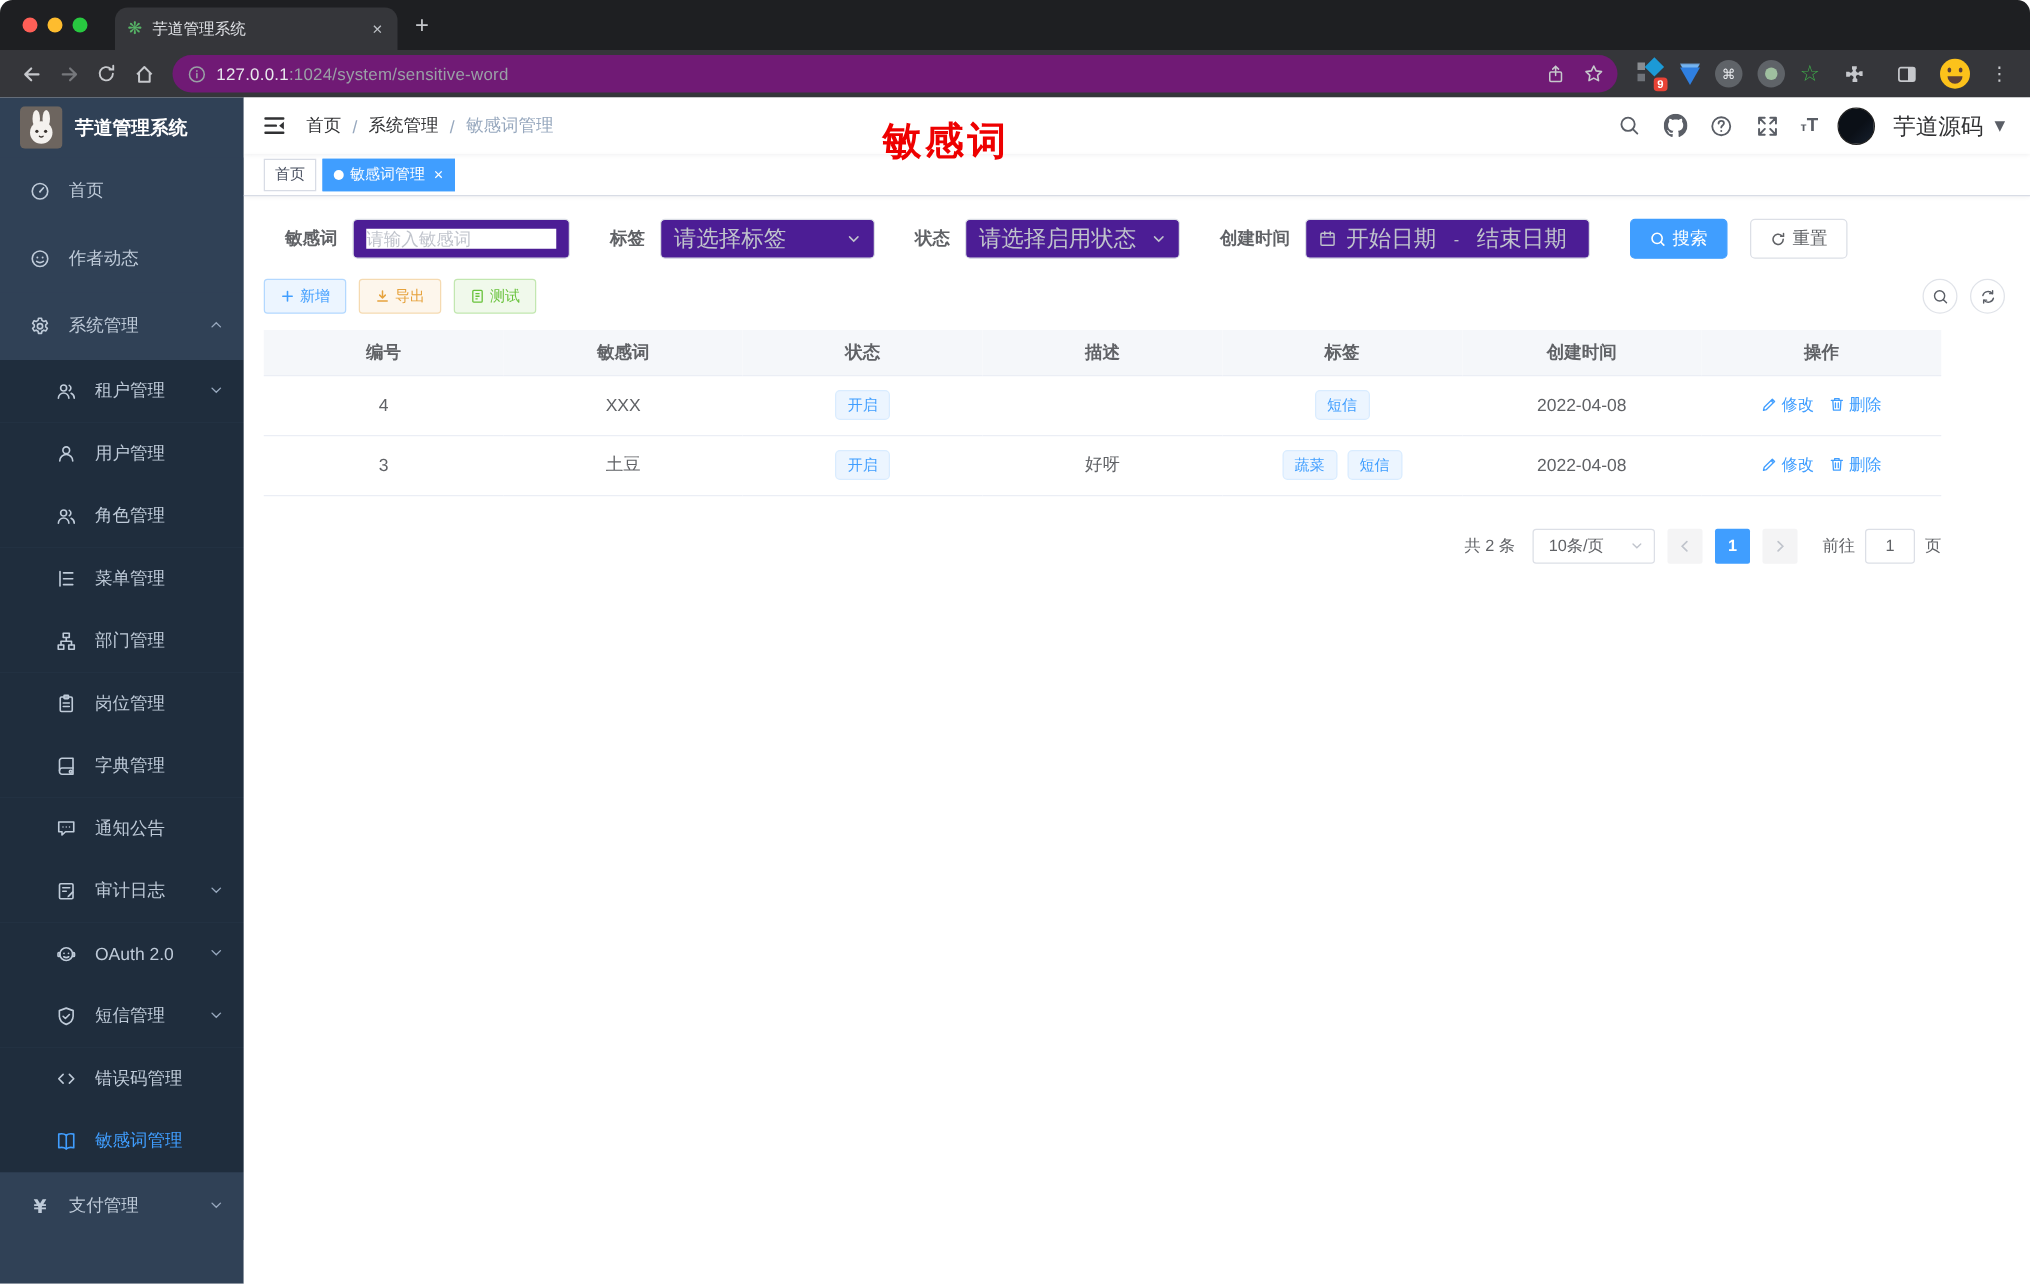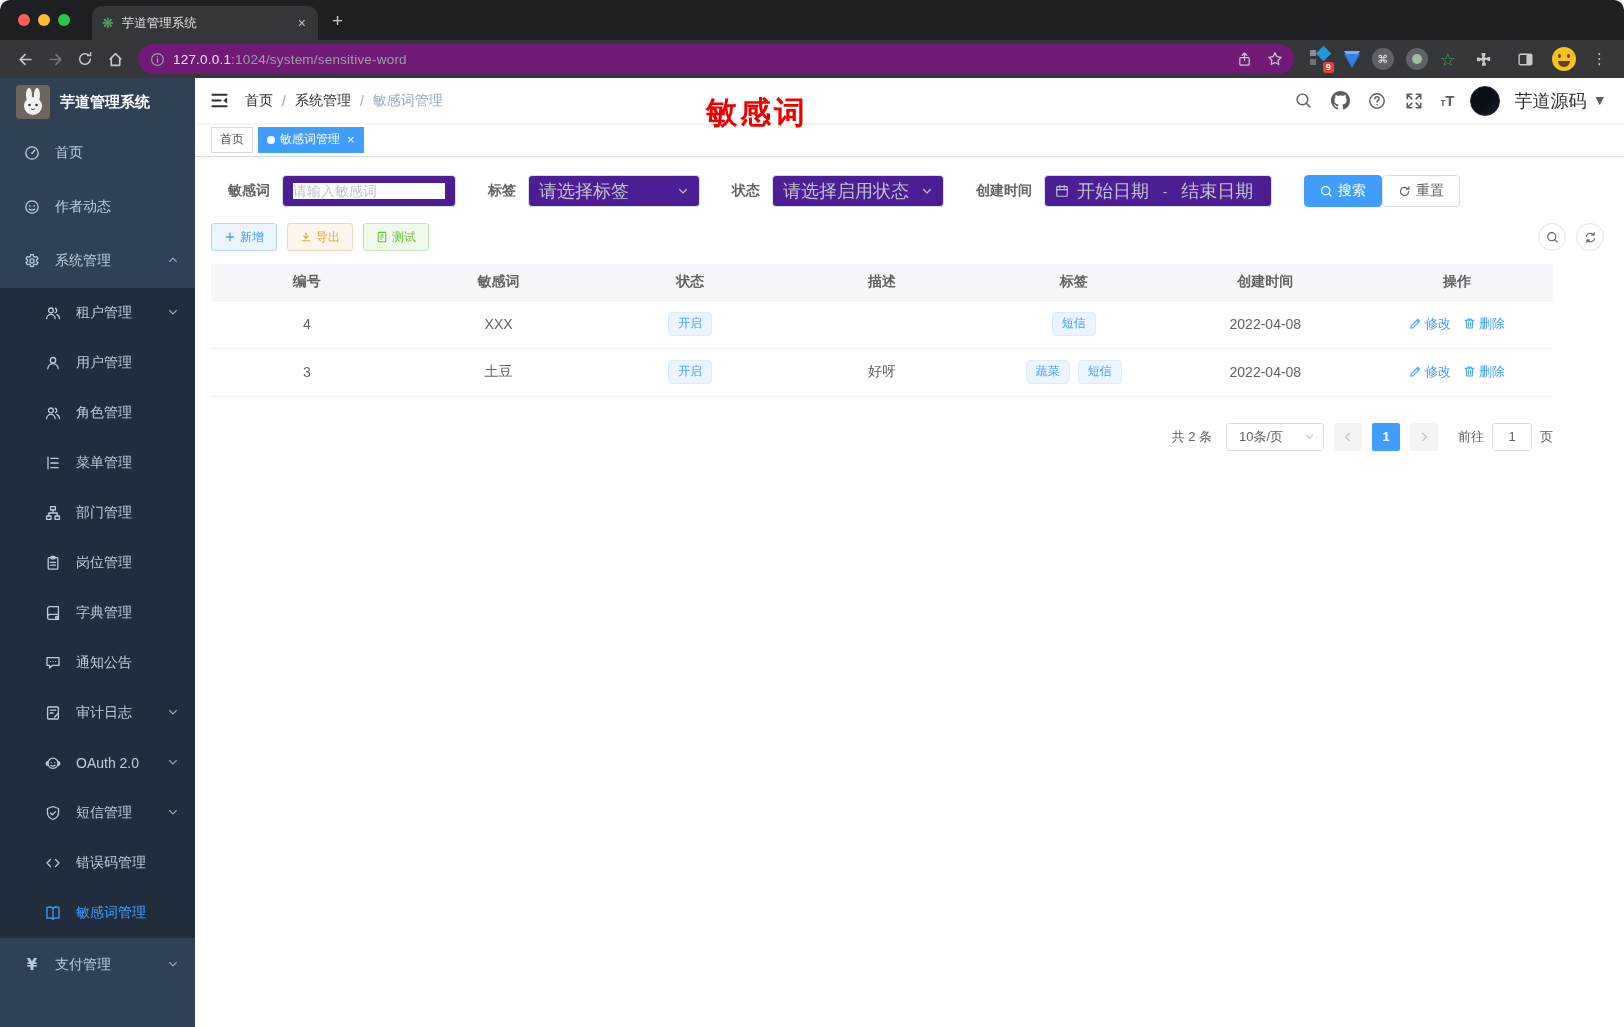--- a/index.html
+++ b/index.html
@@ -104,21 +104,21 @@
   .btn-plain-warning { background:#fdf6ec; border-color:#f5dab1; color:#e6a23c; }
   .btn-plain-success { background:#f0f9eb; border-color:#c2e7b0; color:#67c23a; }
   .tool-circles { margin-left:auto; display:flex; gap:10px; }
   .circle-btn { width:28px; height:28px; border-radius:50%; border:1px solid #e0e3e9; background:#fff; color:#5a5e66; display:flex; align-items:center; justify-content:center; cursor:pointer; }
 
   .table-wrap { margin-top:13px; margin-right:51px; }
   table { width:100%; border-collapse:collapse; table-layout:fixed; }
   th { background:#f5f7fa; height:36px; font-size:14px; color:#606266; font-weight:600; text-align:center; }
   td { height:48px; border-bottom:1px solid #ebeef5; font-size:14px; color:#606266; text-align:center; }
   tbody tr:first-child td { border-top:1px solid #ebeef5; }
-  .tag-pill { display:inline-block; height:24px; line-height:22px; padding:0 9px; font-size:12px; color:#409eff; background:#ecf5ff; border:1px solid #d9ecff; border-radius:4px;font-family:Liberation Mono, monospace; }
+  .tag-pill { display:inline-block; height:24px; line-height:22px; padding:0 9px; font-size:12px; color:#409eff; background:#ecf5ff; border:1px solid #d9ecff; border-radius:4px; }
   .tag-pill + .tag-pill { margin-left:8px; }
   .op-link { color:#409eff; font-size:13px; display:inline-flex; align-items:center; gap:3px; cursor:pointer; text-decoration:none; }
   .op-link + .op-link { margin-left:12px; }
 
   .pagination { display:flex; align-items:center; justify-content:flex-end; margin-top:26px; margin-right:51px; font-size:13px; color:#606266; }
   .pg-total { margin-right:14px; }
   .pg-size { width:98px; height:28px; border:1px solid #dcdfe6; border-radius:3px; display:flex; align-items:center; justify-content:space-between; padding:0 8px 0 12px; color:#606266; }
   .pg-btn { width:28px; height:28px; border-radius:2px; background:#f4f4f5; color:#c0c4cc; display:flex; align-items:center; justify-content:center; margin-left:10px; }
   .pg-page { width:28px; height:28px; border-radius:2px; background:#409eff; color:#fff; display:flex; align-items:center; justify-content:center; margin-left:10px; font-weight:600; }
   .pg-goto { margin-left:20px; display:flex; align-items:center; gap:8px; }
@@ -523,21 +523,21 @@
         </div>
         <button class="btn btn-primary">
           <span class="ic">
               <svg width="13" height="13" viewBox="0 0 16 16" fill="none" stroke="currentColor" stroke-width="1.6" stroke-linecap="round">
                 <circle cx="7" cy="7" r="5"></circle>
                 <path d="M10.8 10.8L13.6 13.6"></path>
               </svg>
             </span>
           <span>搜索</span>
         </button>
-        <button class="btn" style="margin-left:0;">
+        <button class="btn" style="margin-left:18px;">
           <span class="ic">
               <svg width="13" height="13" viewBox="0 0 16 16" fill="none" stroke="currentColor" stroke-width="1.5" stroke-linecap="round">
                 <path d="M13 8A5 5 0 1 1 11.4 4.3"></path>
                 <path d="M13.3 2.2v2.8h-2.8"></path>
               </svg>
             </span>
           <span>重置</span>
         </button>
       </div>
 

